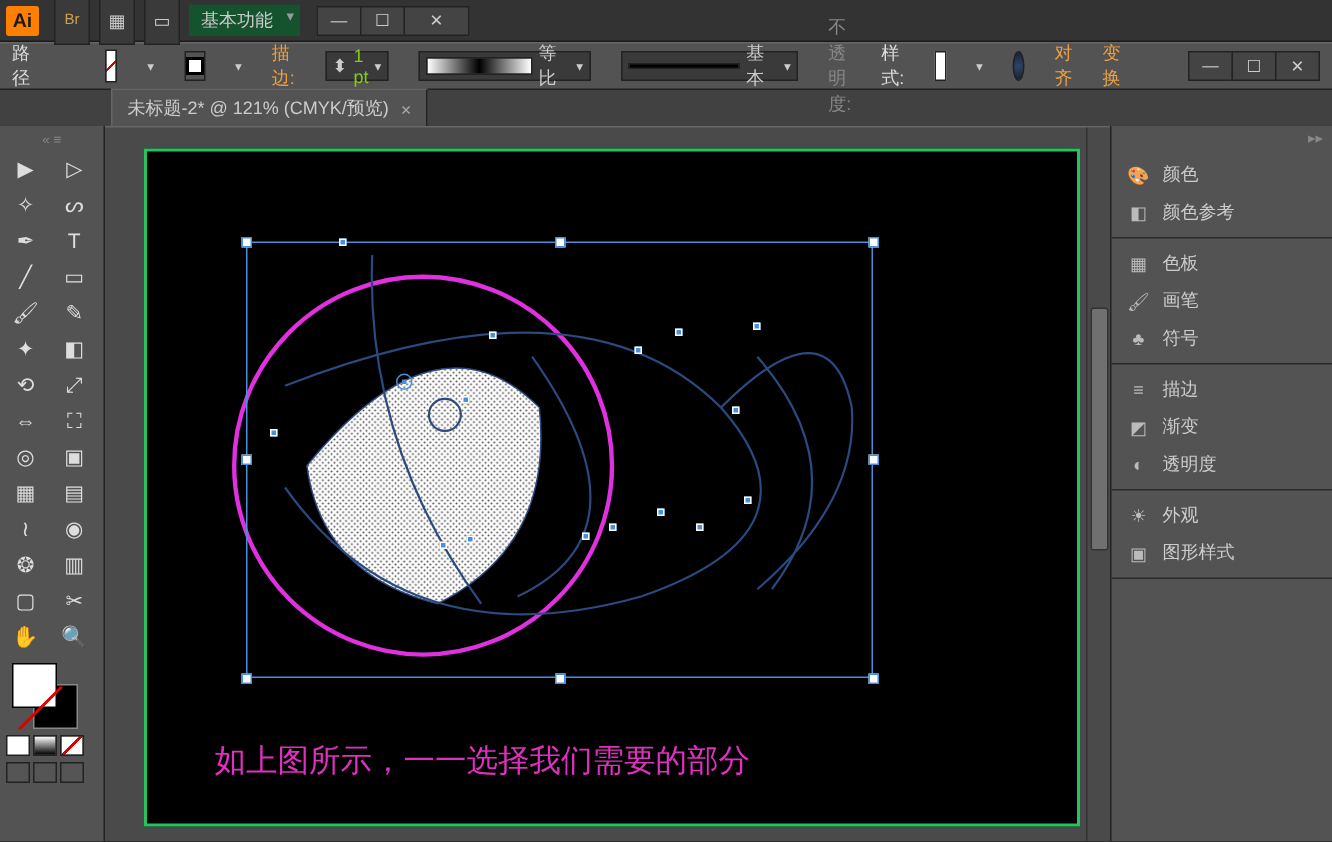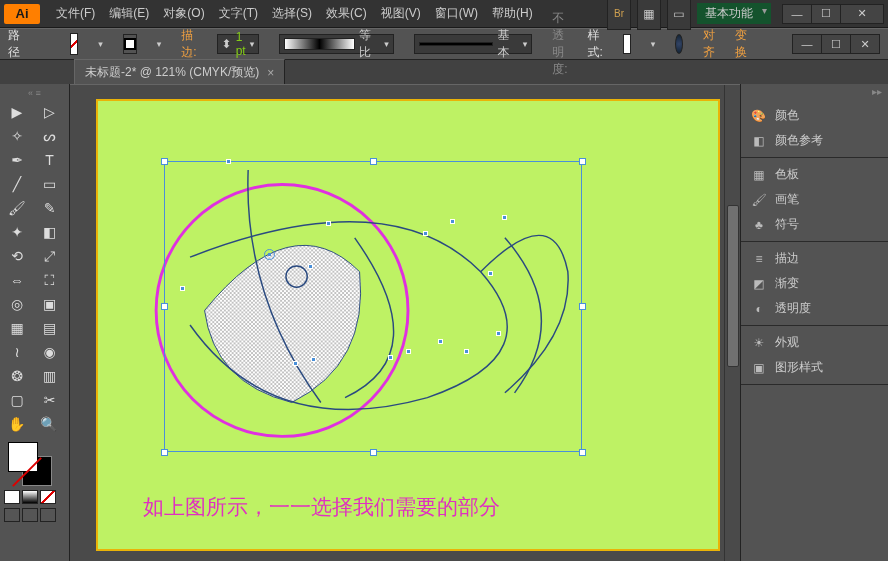--- a/index.html
+++ b/index.html
@@ -1,18 +1,18 @@
 <!DOCTYPE html>
 <html><head>
 <meta charset="utf-8">
 <style>
   *{box-sizing:border-box;margin:0;padding:0;font-family:"Microsoft YaHei",sans-serif;font-size:12px;color:#ccc;user-select:none}
   body{background:#4a4a4a;width:888px;height:561px;overflow:hidden;position:relative}
   .title-bar{height:28px;background:#333;display:flex;align-items:center;padding:0 4px;border-bottom:1px solid #1a1a1a}
-  .ai-logo{width:36px;height:20px;background:#ff7f00;color:#1a1a1a;font-weight:bold;font-size:13px;display:flex;align-items:center;justify-content:center;border-radius:2px;margin-right:10px}
+  .ai-logo{width:22px;height:20px;background:#ff7f00;color:#1a1a1a;font-weight:bold;font-size:13px;display:flex;align-items:center;justify-content:center;border-radius:2px;margin-right:10px}
   .menu-bar{display:flex;gap:2px;flex:1}
   .menu-item{padding:3px 6px;cursor:default}
   .title-extras{display:flex;align-items:center;gap:6px}
   .small-box{width:24px;height:32px;background:#3a3a3a;border:1px solid #222;display:flex;align-items:center;justify-content:center}
   .dropdown{padding:2px 18px 2px 8px;background:#14532d;position:relative}
   .dropdown::after{content:"▾";position:absolute;right:4px;top:2px;font-size:10px;color:#999}
   .win-controls{display:flex;margin-left:6px}
   .win-btn{width:30px;height:20px;background:#444;border:1px solid #222;display:flex;align-items:center;justify-content:center;font-size:11px;margin-left:-1px}
   .control-bar{height:32px;background:#535353;border-top:1px solid #666;border-bottom:1px solid #222;display:flex;align-items:center;padding:0 8px;gap:20px}
   .cb-label{color:#ddd}
@@ -29,52 +29,41 @@
   .tool-panel{width:70px;background:#535353;border-right:1px solid #222;padding:4px 2px;position:relative}
   .tool-grid{display:grid;grid-template-columns:1fr 1fr;gap:0}
   .tool{width:30px;height:24px;display:flex;align-items:center;justify-content:center;border:1px solid transparent;color:#ddd;font-size:14px}
   .color-ctrl{margin-top:6px;position:relative;height:46px}
   .fg-sw{position:absolute;top:0;left:6px;width:30px;height:30px;background:#fff;border:1px solid #000}
   .fg-sw::after{content:"";position:absolute;left:-2px;top:28px;transform:rotate(-45deg);width:40px;border-top:2px solid #d00}
   .bg-sw{position:absolute;top:14px;left:20px;width:30px;height:30px;background:#000;border:1px solid #888}
   .mini-row{display:flex;gap:2px;padding:2px}
   .mini-sw{width:16px;height:14px;border:1px solid #222}
   .canvas-wrap{flex:1;background:#4a4a4a;position:relative;overflow:hidden;border-top:1px solid #666}
-  .artboard{position:absolute;top:14px;left:26px;right:20px;bottom:10px;background:#bef264;border:2px solid #eab308}
+  .artboard{position:absolute;top:14px;left:26px;right:20px;bottom:10px;background:#000000;border:2px solid #22c55e}
   .caption{position:absolute;left:45px;bottom:28px;color:#e030c0;font-size:21px}
   .scroll-v{position:absolute;right:0;top:0;bottom:0;width:16px;background:#4a4a4a;border-left:1px solid #333}
   .scroll-v::before{content:"";position:absolute;left:2px;top:120px;width:10px;height:160px;background:#707070;border:1px solid #333;border-radius:2px}
   .right-panels{width:148px;background:#535353;border-left:1px solid #222;display:flex;flex-direction:column}
   .panel-group{border-bottom:1px solid #2a2a2a;padding:4px 0}
   .panel-row{display:flex;align-items:center;gap:8px;padding:4px 10px}
   .panel-row .ico{width:16px;height:16px;display:flex;align-items:center;justify-content:center;color:#bbb}
   svg{overflow:visible}
   .sel-box{position:absolute;border:1px solid #4a90d9}
   .handle{position:absolute;width:7px;height:7px;background:#fff;border:1px solid #4a90d9}
   .anchor{position:absolute;width:5px;height:5px;background:#4a90d9;border:1px solid #fff}
   .center-dot{position:absolute;width:11px;height:11px;border:1.5px solid #4a90d9;border-radius:50%}
   .center-dot::after{content:"";position:absolute;left:3px;top:3px;width:3px;height:3px;background:#4a90d9}
   .hatched{fill:url(#hatch)}
 </style>
 </head>
 <body>
 
 <div class="title-bar">
   <div class="ai-logo">Ai</div>
-  <div class="menu-bar">
-    <div class="menu-item">文件(F)</div>
-    <div class="menu-item">编辑(E)</div>
-    <div class="menu-item">对象(O)</div>
-    <div class="menu-item">文字(T)</div>
-    <div class="menu-item">选择(S)</div>
-    <div class="menu-item">效果(C)</div>
-    <div class="menu-item">视图(V)</div>
-    <div class="menu-item">窗口(W)</div>
-    <div class="menu-item">帮助(H)</div>
-  </div>
   <div class="title-extras">
     <div class="small-box" style="color:#cfa050;font-size:10px">Br</div>
     <div class="small-box">▦</div>
     <div class="small-box">▭</div>
     <div class="dropdown"><span>基本功能</span></div>
     <div class="win-controls">
       <div class="win-btn">—</div>
       <div class="win-btn">☐</div>
       <div class="win-btn" style="width:44px">✕</div>
     </div>

